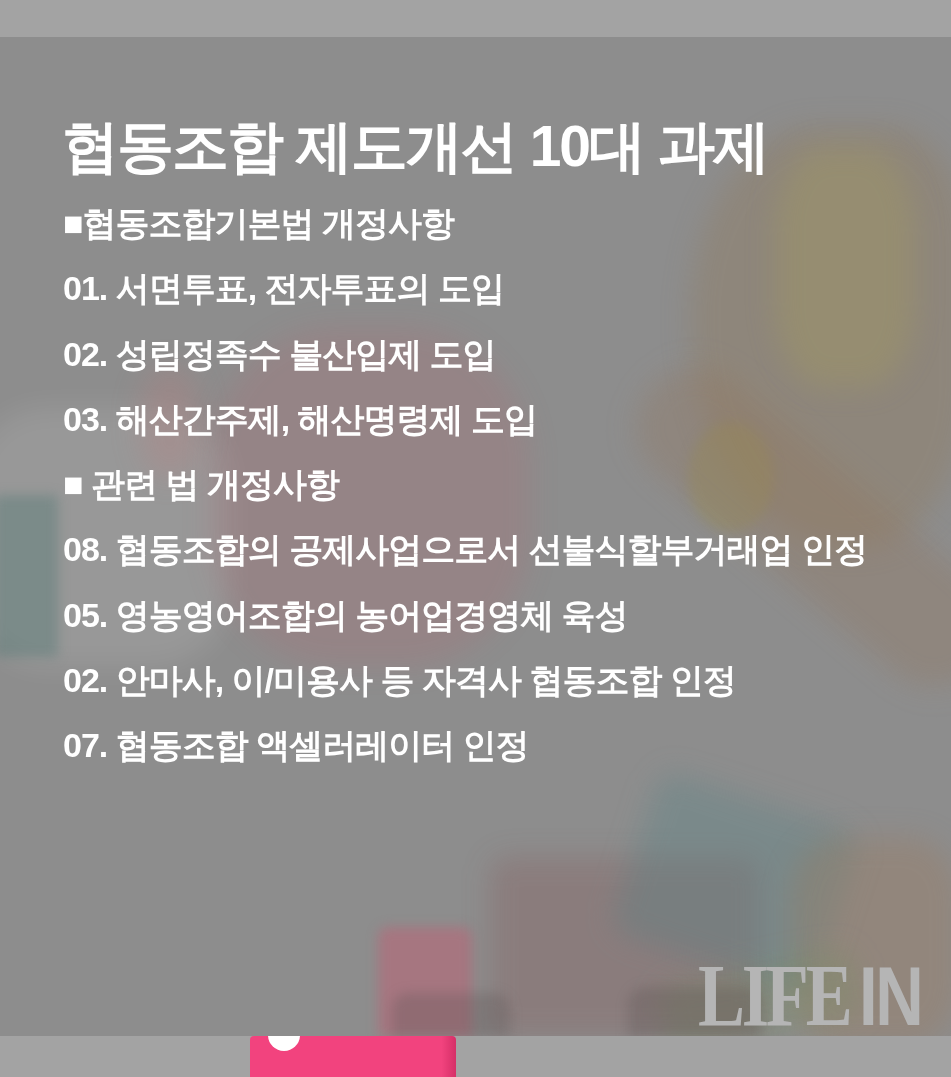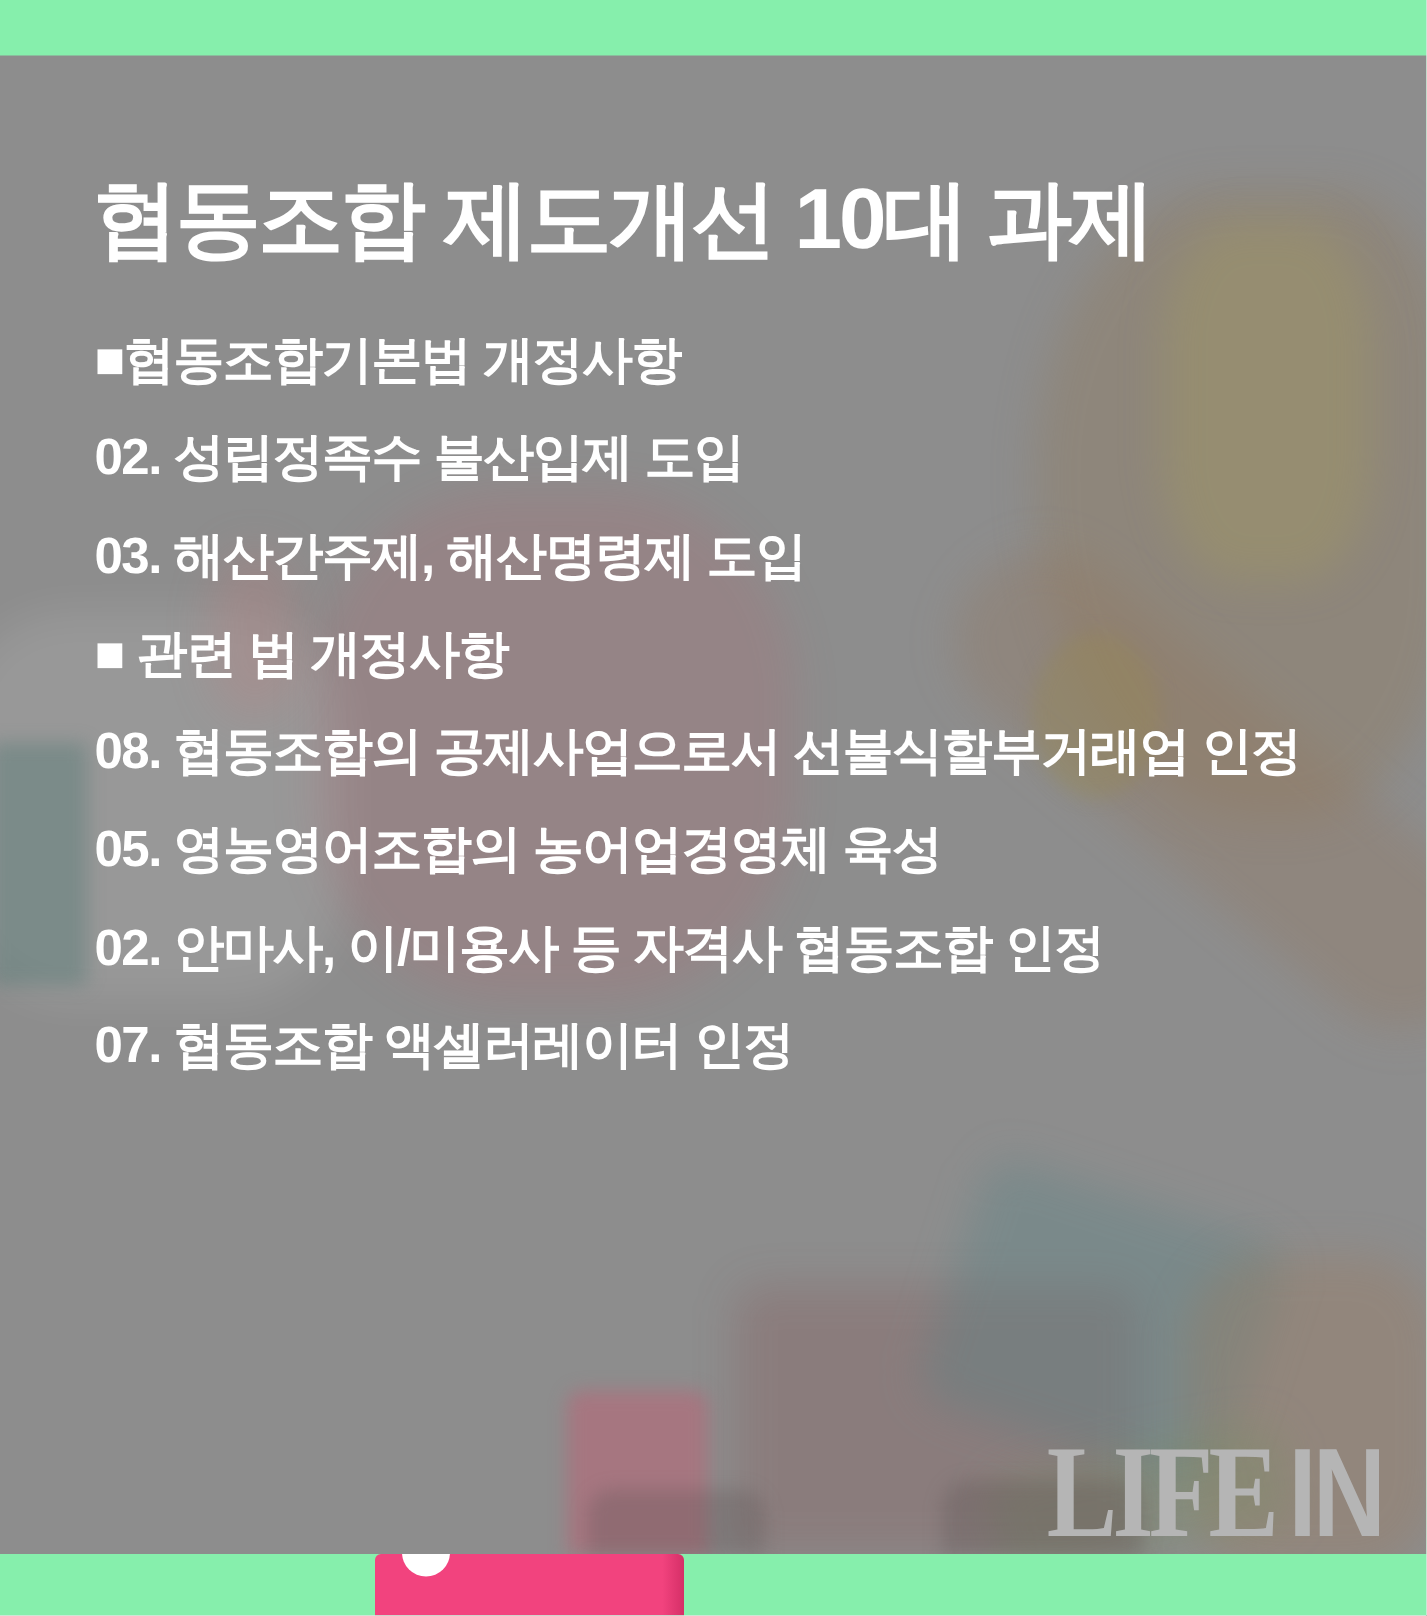--- a/index.html
+++ b/index.html
@@ -1,18 +1,18 @@
 <!DOCTYPE html>
 <html><head>
 <meta charset="utf-8">
 <style>
   html,body{margin:0;padding:0;background:#ffffff;}
   .stage{
     position:relative;width:951px;height:1077px;overflow:hidden;
-    background:#86efac;
+    background:#a3a3a3;
     font-family:"Liberation Sans","DejaVu Sans",sans-serif;
   }
   
   .panel{
     position:absolute;left:0;top:37px;width:951px;height:999px;
     background:#8d8d8d;overflow:hidden;
   }
   .bgshape{position:absolute;pointer-events:none;}
   .blur{filter:blur(14px);}
   .soft{filter:blur(6px);}
@@ -32,21 +32,21 @@
   .sh-rose-piece{left:378px;top:890px;width:94px;height:110px;border-radius:10px 10px 0 0;background:rgba(198,92,112,0.45);}
   .sh-gray-bump1{left:392px;top:956px;width:118px;height:44px;border-radius:16px 16px 0 0;background:rgba(92,82,82,0.30);}
   .sh-gray-bump2{left:628px;top:950px;width:134px;height:50px;border-radius:18px 18px 0 0;background:rgba(92,82,82,0.30);}
 
   
   .title{
     position:absolute;left:62px;top:40px;width:860px;
     color:#ffffff;font-size:57px;font-weight:800;letter-spacing:-2px;
     line-height:1.1;white-space:nowrap;
   }
-  .list{position:absolute;left:63px;top:171px;width:880px;}
+  .list{position:absolute;left:63px;top:154px;width:880px;}
   .line{
     height:65.3px;line-height:65.3px;white-space:nowrap;
     color:#ffffff;font-size:34px;font-weight:800;letter-spacing:-1px;
   }
   
   .logo{
     position:absolute;right:30px;bottom:-4px;
     display:flex;align-items:baseline;gap:12px;
     color:#b5b5b5;transform:scaleX(0.80);transform-origin:right bottom;
     line-height:1;white-space:nowrap;
@@ -85,20 +85,21 @@
     <div class="bgshape blur sh-tan-bottom"></div>
     <div class="bgshape blur sh-green-bottom"></div>
     <div class="bgshape soft sh-rose-piece"></div>
     <div class="bgshape soft sh-gray-bump1"></div>
     <div class="bgshape soft sh-gray-bump2"></div>
 
     <h1 class="title">협동조합 제도개선 10대 과제</h1>
 
     <div class="list">
       <div class="line">■협동조합기본법 개정사항</div>
+      <div class="line">01. 서면투표, 전자투표의 도입</div>
       <div class="line">02. 성립정족수 불산입제 도입</div>
       <div class="line">03. 해산간주제, 해산명령제 도입</div>
       <div class="line">■ 관련 법 개정사항</div>
       <div class="line">08. 협동조합의 공제사업으로서 선불식할부거래업 인정</div>
       <div class="line">05. 영농영어조합의 농어업경영체 육성</div>
       <div class="line">02. 안마사, 이/미용사 등 자격사 협동조합 인정</div>
       <div class="line">07. 협동조합 액셀러레이터 인정</div>
     </div>
 
     <div class="logo">

